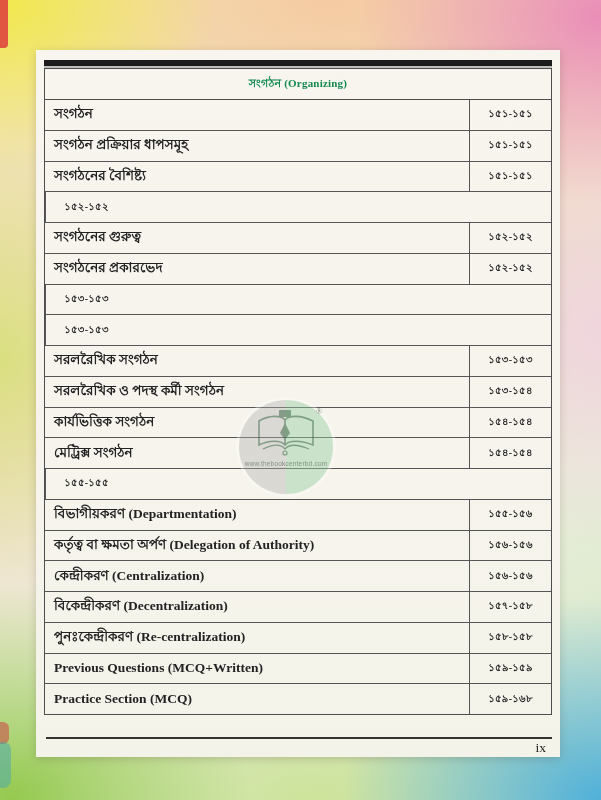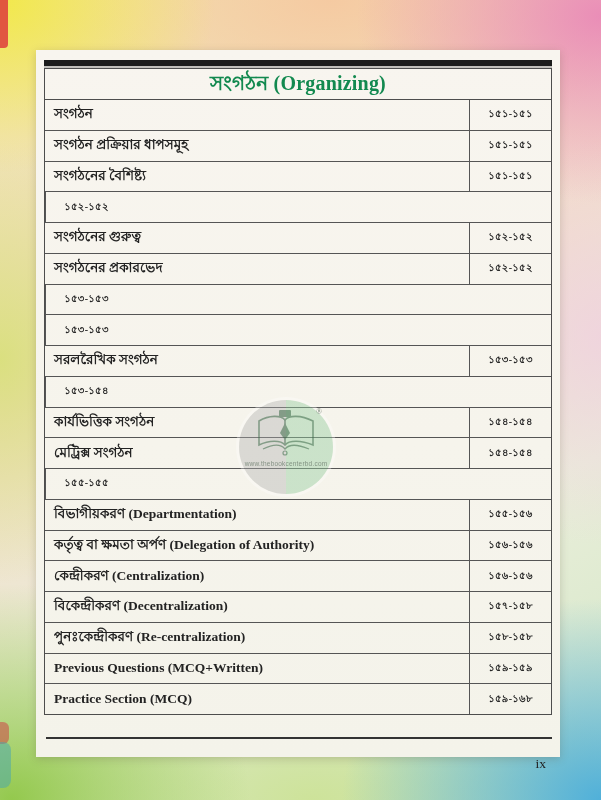--- a/index.html
+++ b/index.html
@@ -32,21 +32,21 @@
   }
 
   
   .toc{position:absolute;left:8px;top:10px;width:508px;}
   .topbar{height:6px;background:#1c1c1c;margin-bottom:2px;box-shadow:0 3px 0 rgba(90,90,90,.35);}
   .tbl{border:1px solid #4d4d4d;background:transparent;}
   .thead{
     height:30px;display:flex;align-items:center;justify-content:center;
     border-bottom:1px solid #4d4d4d;
   }
-  .thead span{color:#12894f;font-weight:bold;font-size:20px;letter-spacing:.2px;}
+  .thead span{color:#12894f;font-weight:bold;font-size:11px;letter-spacing:.2px;}
   .rows{display:flex;flex-direction:column;height:614px;}
   .row{flex:1;display:flex;align-items:stretch;font-weight:bold;}
   .row + .row{border-top:1px solid #555;}
   .cell-label{
     flex:1;display:flex;align-items:center;padding-left:9px;padding-right:4px;
     font-size:13.5px;color:#232323;
   }
   .cell-pages{
     width:81px;display:flex;align-items:center;justify-content:center;
     border-left:1px solid #555;font-size:10px;color:#232323;letter-spacing:.3px;
@@ -58,21 +58,21 @@
     background:linear-gradient(90deg, rgba(176,176,176,.40) 50%, rgba(150,205,160,.45) 50%);
     box-shadow:0 0 0 3px rgba(255,255,255,.30);
     display:flex;flex-direction:column;align-items:center;
   }
   .wm-svg{margin-top:9px;opacity:.55;}
   .wm-url{font-size:6.5px;color:#6f7f70;letter-spacing:.2px;margin-top:1px;font-family:"Liberation Sans",sans-serif;opacity:.8;}
   .reg{position:absolute;top:7px;right:11px;font-size:8px;color:#5f6f60;opacity:.8;}
 
   
   .footer-line{position:absolute;left:10px;top:687px;width:506px;height:2px;background:#333;}
-  .page-number{position:absolute;right:14px;top:706px;font-size:13.5px;color:#222;}
+  .page-number{position:absolute;right:14px;top:690px;font-size:13.5px;color:#222;}
 </style>
 </head>
 <body>
 
 <div class="stage">
   <div class="bg">
     <div class="red-strip"></div>
     <div class="blob-red"></div>
     <div class="blob-teal"></div>
   </div>
@@ -122,20 +122,21 @@
   <div class="row">
     <div class="cell-pages">১৫৩-১৫৩</div>
   </div>
 
   <div class="row">
     <div class="cell-label">সরলরৈখিক সংগঠন</div>
     <div class="cell-pages">১৫৩-১৫৩</div>
   </div>
 
   <div class="row">
+    <div class="cell-label">সরলরৈখিক ও পদস্থ কর্মী সংগঠন</div>
     <div class="cell-pages">১৫৩-১৫৪</div>
   </div>
 
   <div class="row">
     <div class="cell-label">কার্যভিত্তিক সংগঠন</div>
     <div class="cell-pages">১৫৪-১৫৪</div>
   </div>
 
   <div class="row">
     <div class="cell-label">মেট্রিক্স সংগঠন</div>

